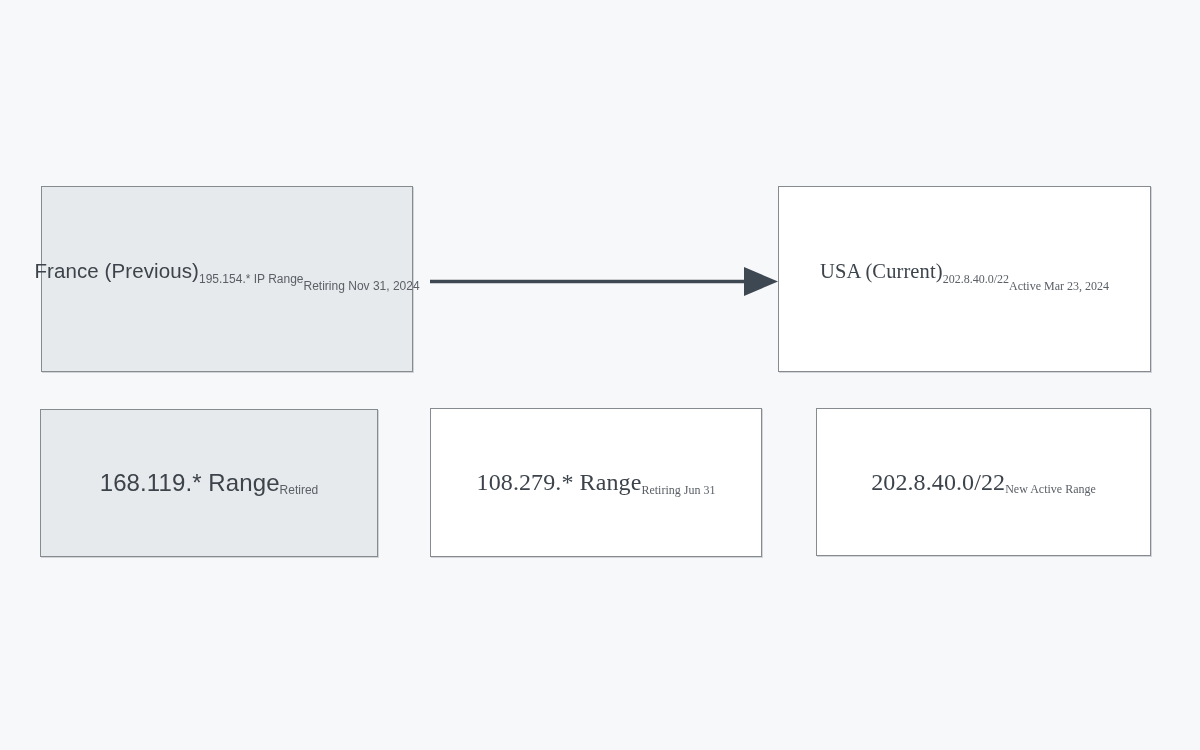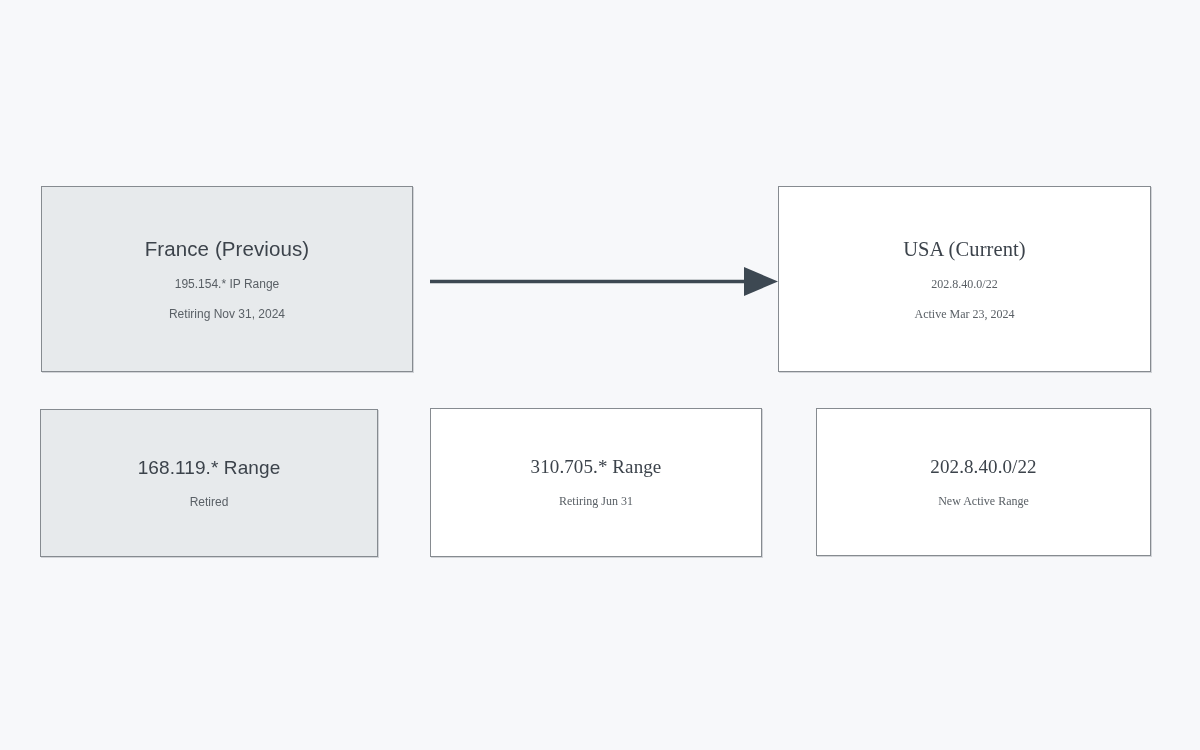--- a/index.html
+++ b/index.html
@@ -16,21 +16,21 @@
   #canvas {
     position: relative;
     width: 1200px;
     height: 750px;
   }
   .node {
     position: absolute;
     box-sizing: border-box;
     border: 1.6px solid #868b90;
     display: flex;
-    flex-direction: column;
+    flex-direction: row;
     align-items: center;
     justify-content: center;
     text-align: center;
     box-shadow: 1px 1px 0 rgba(140,146,152,0.35);
   }
   .node.fill-gray { background: #e7eaec; }
   .node.fill-white { background: #ffffff; font-family: Liberation Serif, serif; }
 
   .node-title {
     color: #3c434b;
@@ -42,21 +42,21 @@
   .node-line {
     color: #5a6066;
     font-size: 12px;
     line-height: 1.2;
     white-space: nowrap;
   }
   
   .node-top .node-title { margin-bottom: 16px; }
   .node-top .node-line + .node-line { margin-top: 15px; }
   
-  .node-bottom .node-title { font-size: 19px; }
+  .node-bottom .node-title { font-size: 24px; }
   .node-bottom .node-line { margin-top: 15px; }
 
   
   #node-france   { left: 41px;  top: 186px; width: 372px; height: 186px; }
   #node-usa      { left: 778px; top: 186px; width: 373px; height: 186px; }
   #node-retired  { left: 40px;  top: 409px; width: 338px; height: 148px; }
   #node-retiring { left: 430px; top: 408px; width: 332px; height: 149px; }
   #node-newrange { left: 816px; top: 408px; width: 335px; height: 148px; }
 
   
@@ -89,21 +89,21 @@
     <div class="node-line">202.8.40.0/22</div>
     <div class="node-line">Active Mar 23, 2024</div>
   </div>
 
   <div class="node node-bottom fill-gray" id="node-retired">
     <div class="node-title">168.119.* Range</div>
     <div class="node-line">Retired</div>
   </div>
 
   <div class="node node-bottom fill-white" id="node-retiring">
-    <div class="node-title">310.705.* Range</div>
+    <div class="node-title">108.279.* Range</div>
     <div class="node-line">Retiring Jun 31</div>
   </div>
 
   <div class="node node-bottom fill-white" id="node-newrange">
     <div class="node-title">202.8.40.0/22</div>
     <div class="node-line">New Active Range</div>
   </div>
 
 </div>
 

